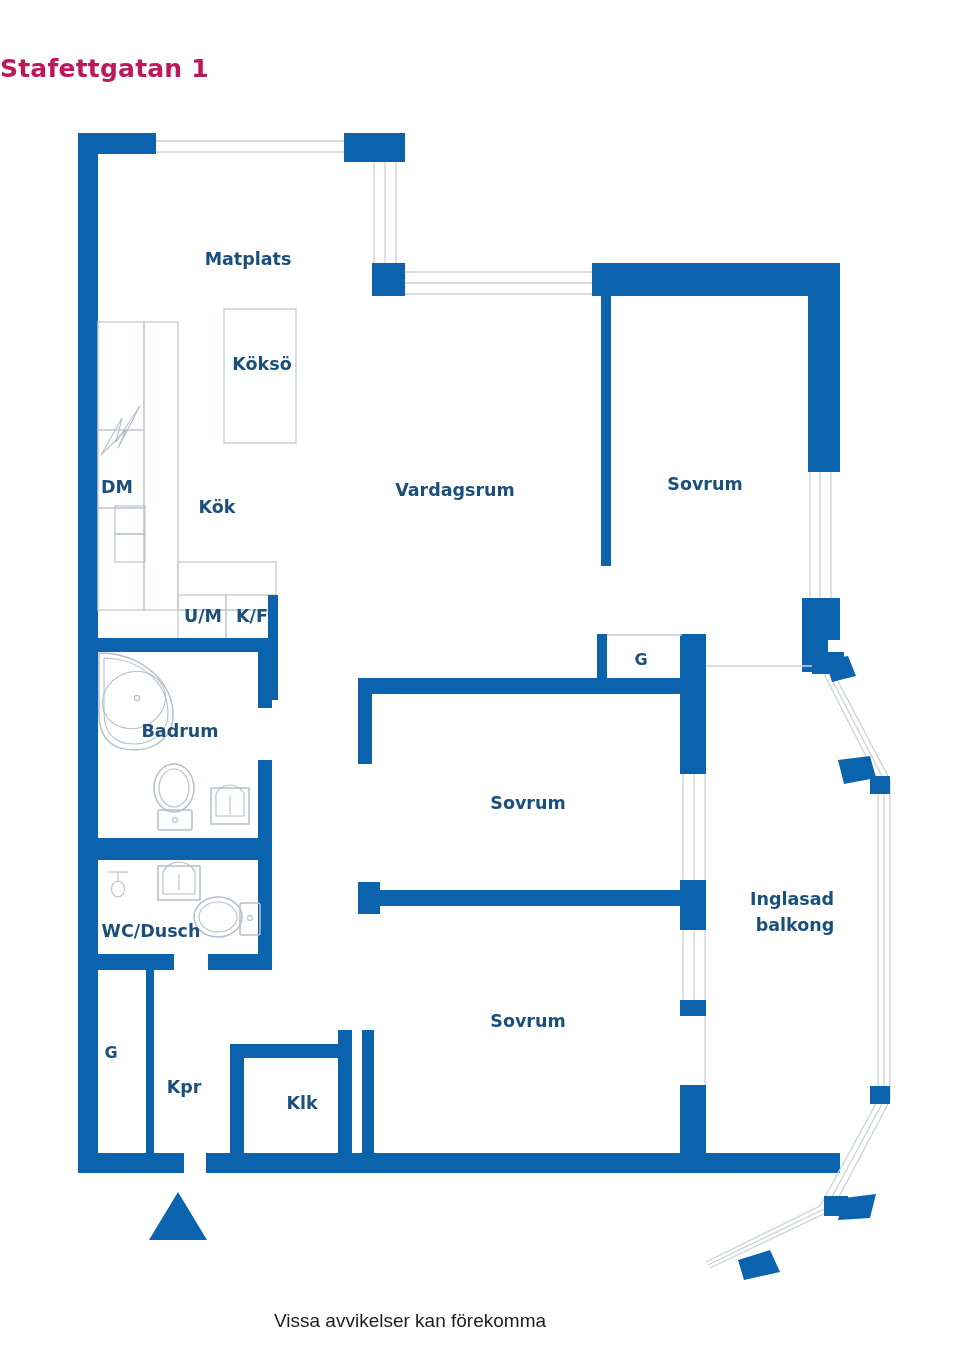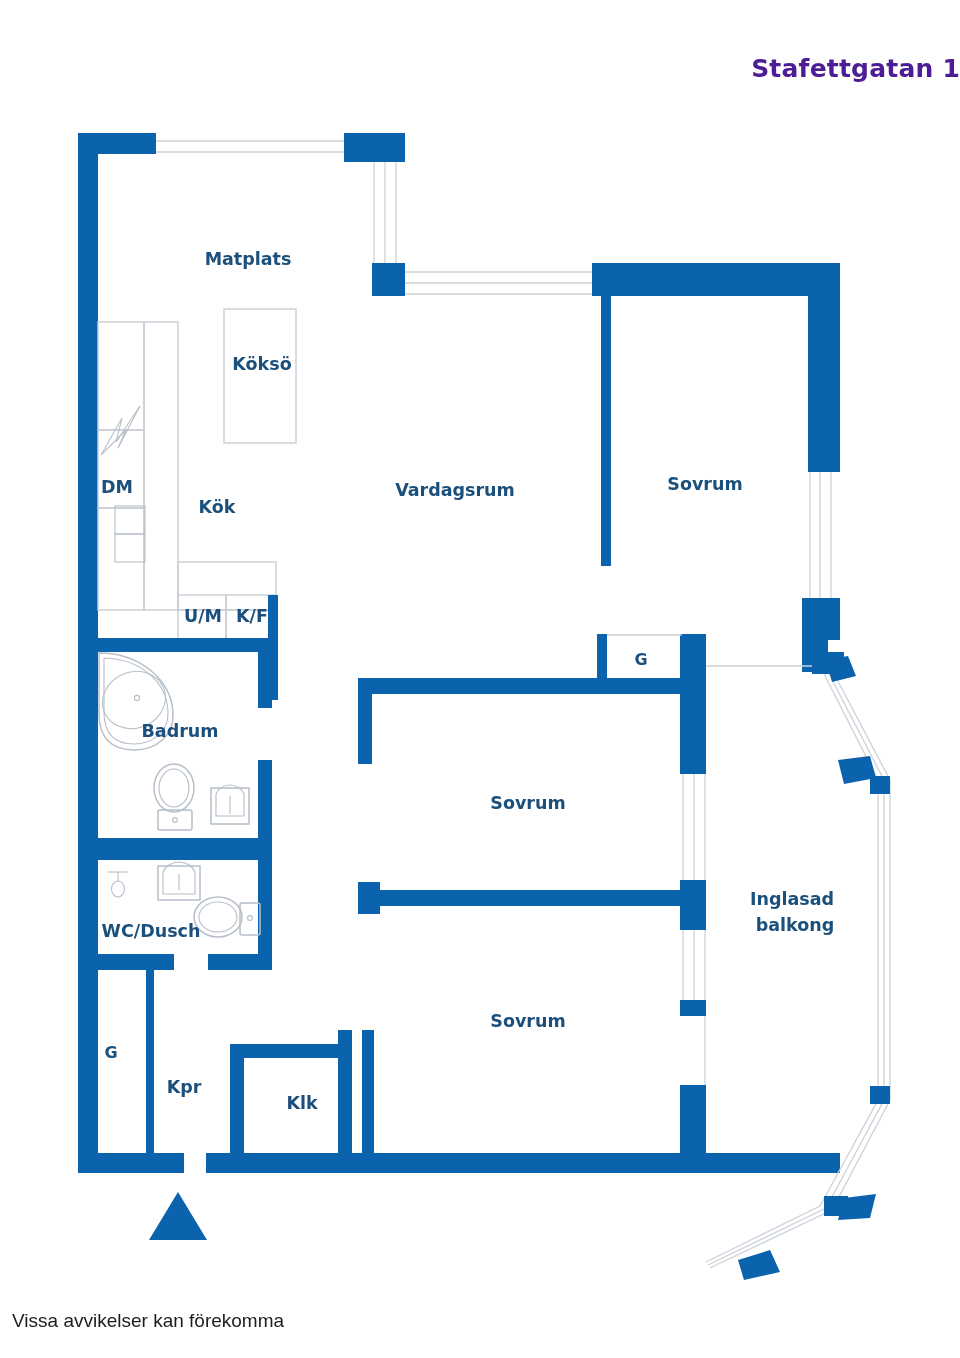--- a/index.html
+++ b/index.html
@@ -18,31 +18,32 @@
     position: absolute;
     left: 0; top: 0;
     width: 960px;
     height: 1358px;
   }
   #title {
     position: absolute;
     left: 0;
     top: 54px;
     width: 960px;
-    text-align: right;
+    text-align: left;
     font-size: 25px;
     font-weight: 700;
-    color: #4c1d95;
+    color: #be185d;
     letter-spacing: 0.2px;
   }
   #caption {
     position: absolute;
-    left: 12px;
+    left: 2px;
     top: 1310px;
     width: 816px;
+    text-align: center;
     font-size: 19px;
     font-weight: 400;
     color: #1d1d1d;
     font-family: "Liberation Sans", sans-serif;
   }
   svg#floorplan {
     position: absolute;
     left: 0;
     top: 100px;
     width: 960px;

